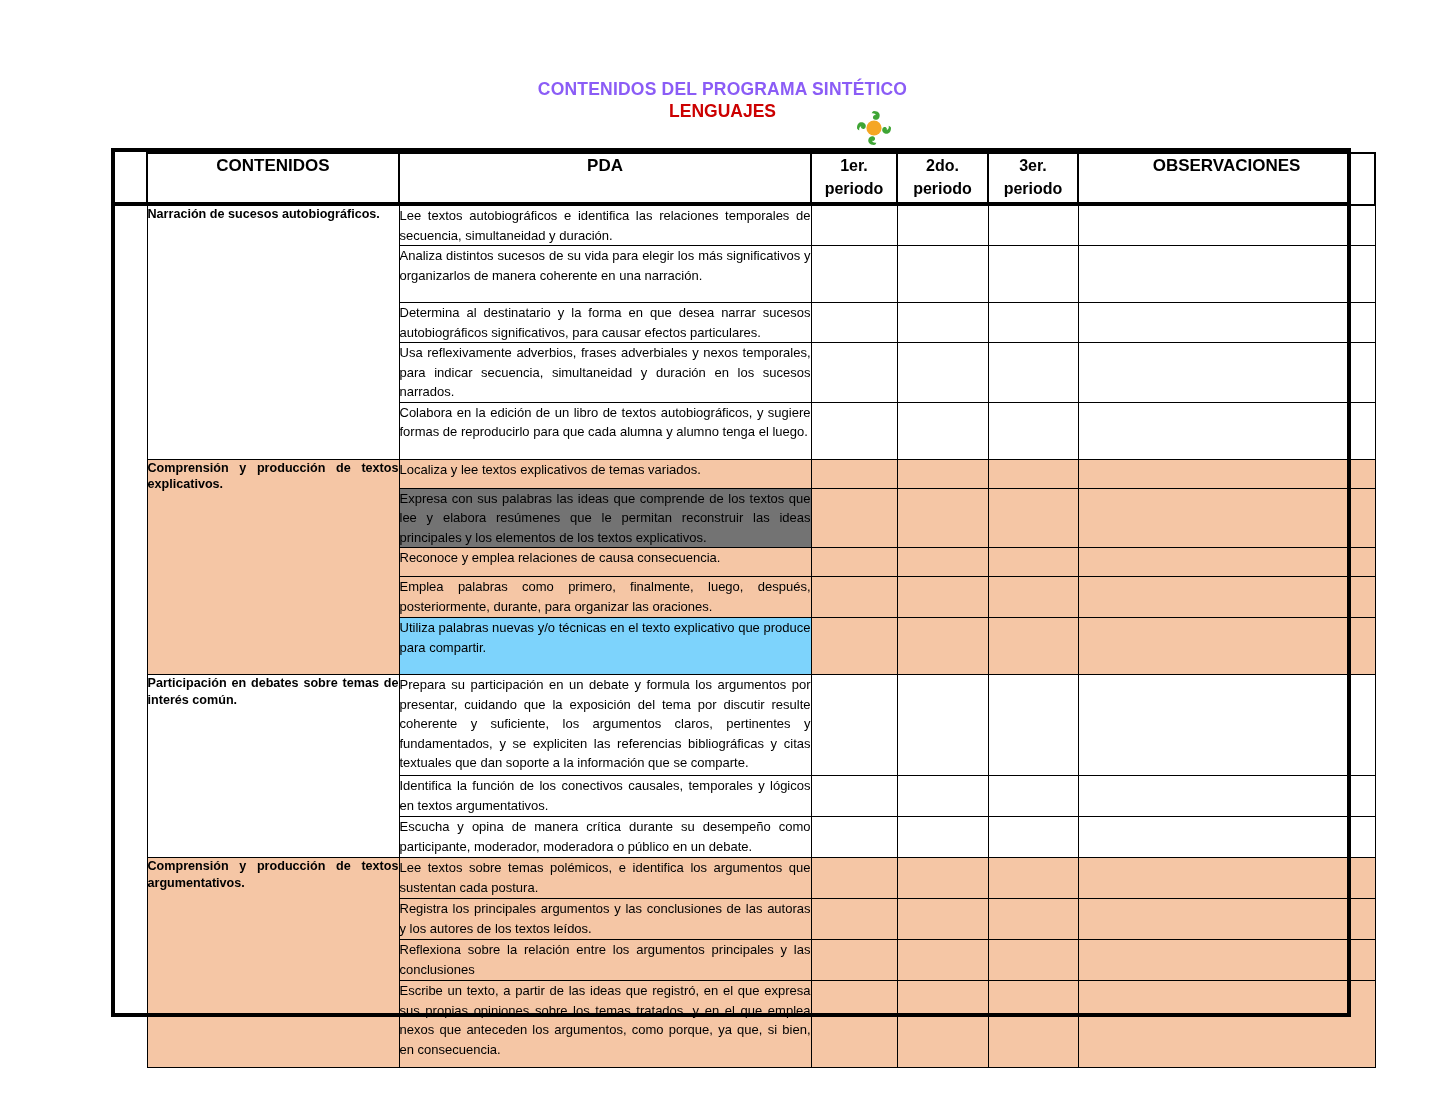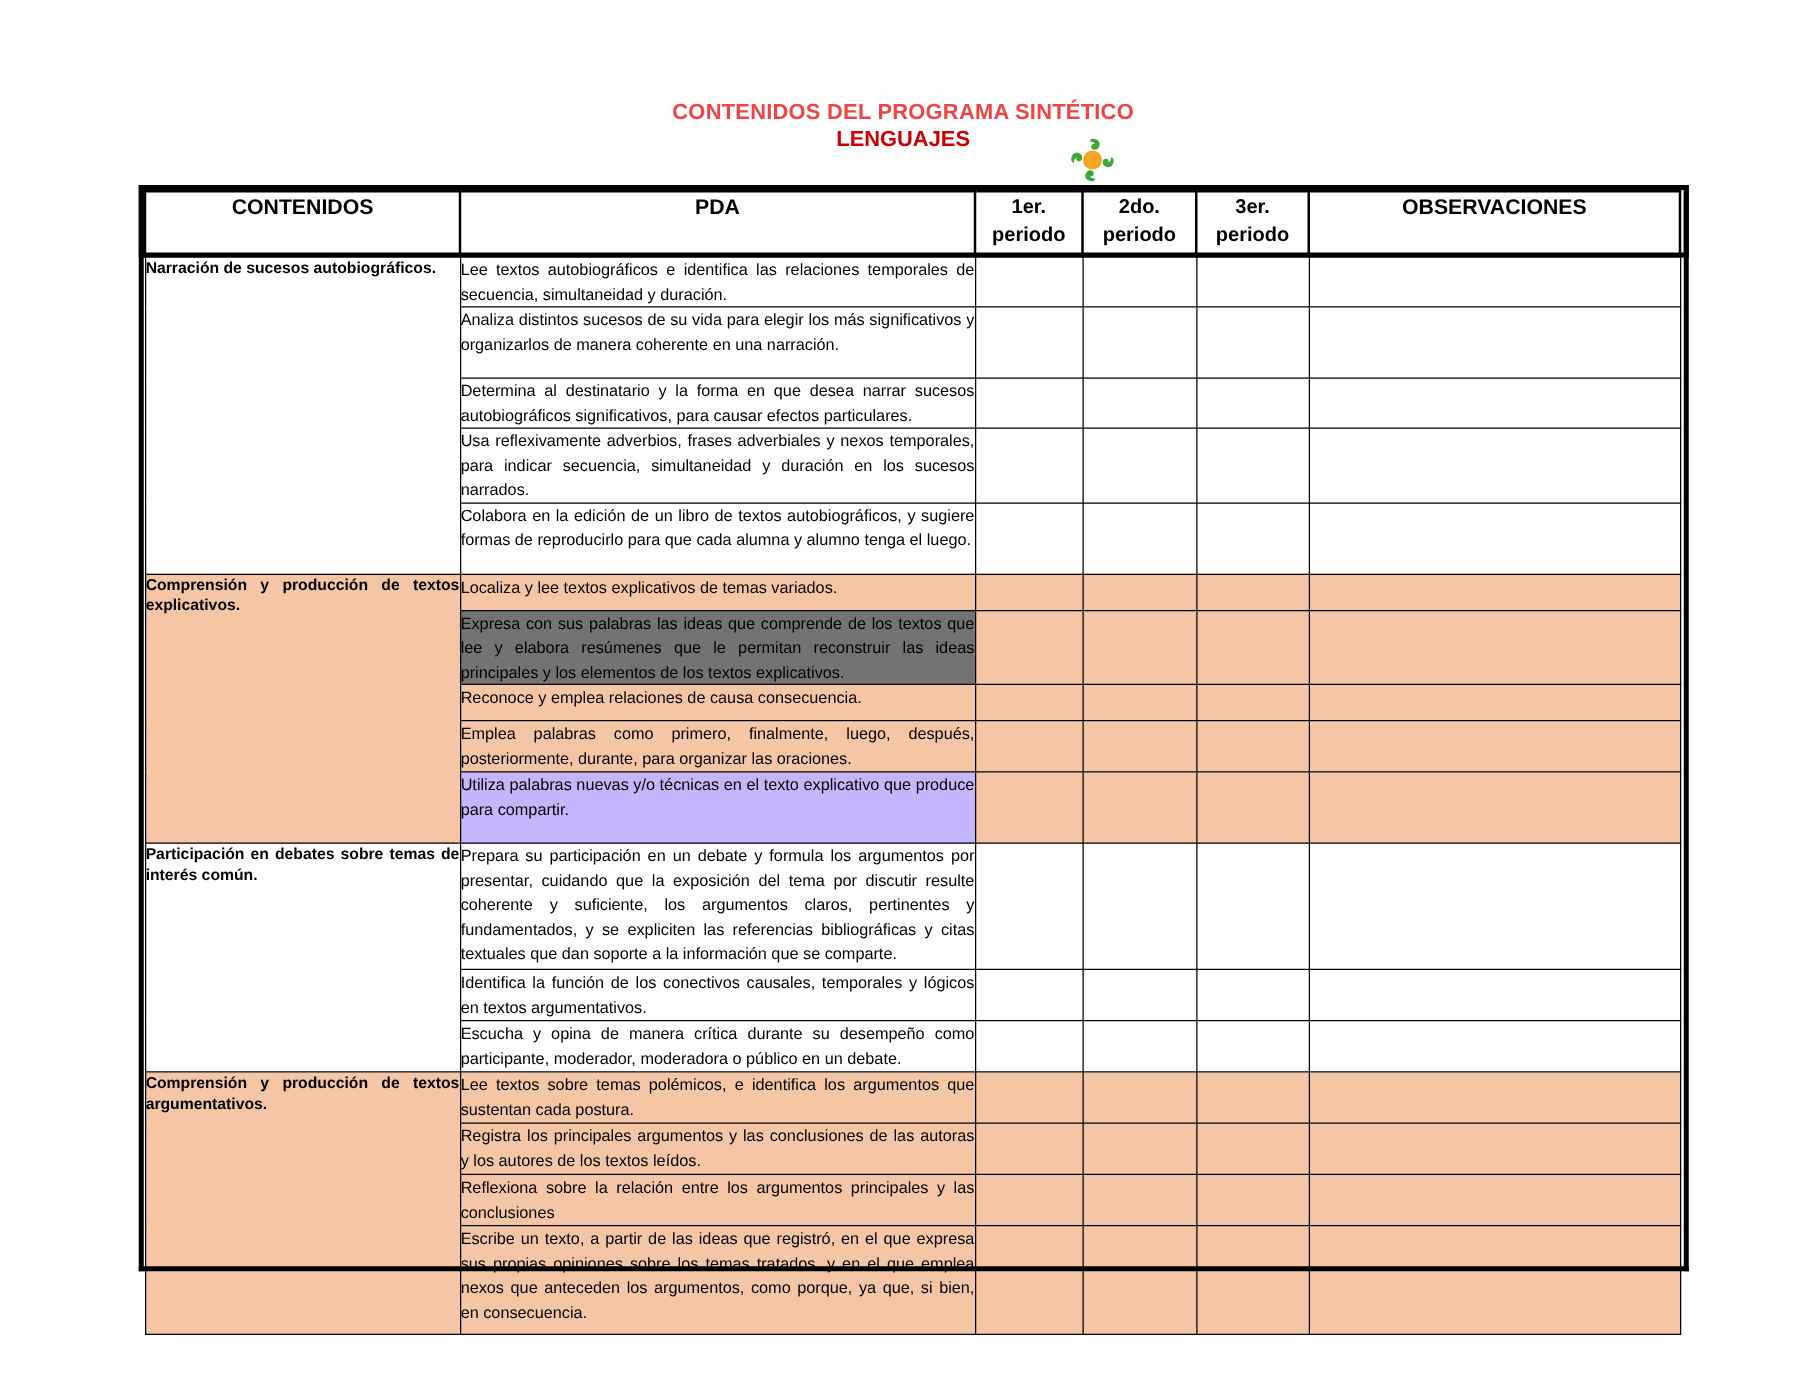--- a/index.html
+++ b/index.html
@@ -28,21 +28,21 @@
     top: 78px;
     width: 1445px;
     text-align: center;
   }
   .title-line1 {
     font-family: "Liberation Sans", sans-serif;
     font-weight: bold;
     font-size: 17.5px;
     letter-spacing: 0.2px;
     line-height: 22px;
-    color: #ef4444;
+    color: #8b5cf6;
   }
   .title-line2 {
     font-family: "Liberation Sans", sans-serif;
     font-weight: bold;
     font-size: 17.5px;
     line-height: 23px;
     color: #000000;
   }
   .title-line3-wrap {
     position: relative;
@@ -62,20 +62,21 @@
     width: 52px;
     height: 40px;
   }
 
   
   .sheet {
     position: absolute;
     left: 115px;
     top: 152px;
     width: 1180px;
+    padding-left: 31px;
   }
   table.main {
     border-collapse: collapse;
     table-layout: fixed;
     width: 1228px;
     background: #ffffff;
   }
   table.main td, table.main th {
     border: 1.3px solid #000000;
     vertical-align: top;
@@ -279,21 +280,21 @@
             <td class="obs" style="background: rgb(245, 198, 165);"></td>
           </tr>
           <tr class="shade">
             <td class="pda just" style="height: 40px; background: rgb(245, 198, 165);">Emplea palabras como primero, finalmente, luego, después, posteriormente, durante, para organizar las oraciones.</td>
             <td class="mark" style="background: rgb(245, 198, 165);"></td>
             <td class="mark" style="background: rgb(245, 198, 165);"></td>
             <td class="mark" style="background: rgb(245, 198, 165);"></td>
             <td class="obs" style="background: rgb(245, 198, 165);"></td>
           </tr>
           <tr class="shade">
-            <td class="pda just" style="height: 56px; background: #c4b5fd;">Utiliza palabras nuevas y/o técnicas en el texto explicativo que produce para compartir.</td>
+            <td class="pda just" style="height: 56px; background: #7dd3fc;">Utiliza palabras nuevas y/o técnicas en el texto explicativo que produce para compartir.</td>
             <td class="mark" style="background: rgb(245, 198, 165);"></td>
             <td class="mark" style="background: rgb(245, 198, 165);"></td>
             <td class="mark" style="background: rgb(245, 198, 165);"></td>
             <td class="obs" style="background: rgb(245, 198, 165);"></td>
           </tr>
           <tr>
             <td class="contenido" rowspan="3">Participación en debates sobre temas de interés común.</td>
             <td class="pda just" style="height: 100px; margin-top: 10px;">Prepara su participación en un debate y formula los argumentos por presentar, cuidando que la exposición del tema por discutir resulte coherente y suficiente, los argumentos claros, pertinentes y fundamentados, y se expliciten las referencias bibliográficas y citas textuales que dan soporte a la información que se comparte.</td>
             <td class="mark"></td>
             <td class="mark"></td>

